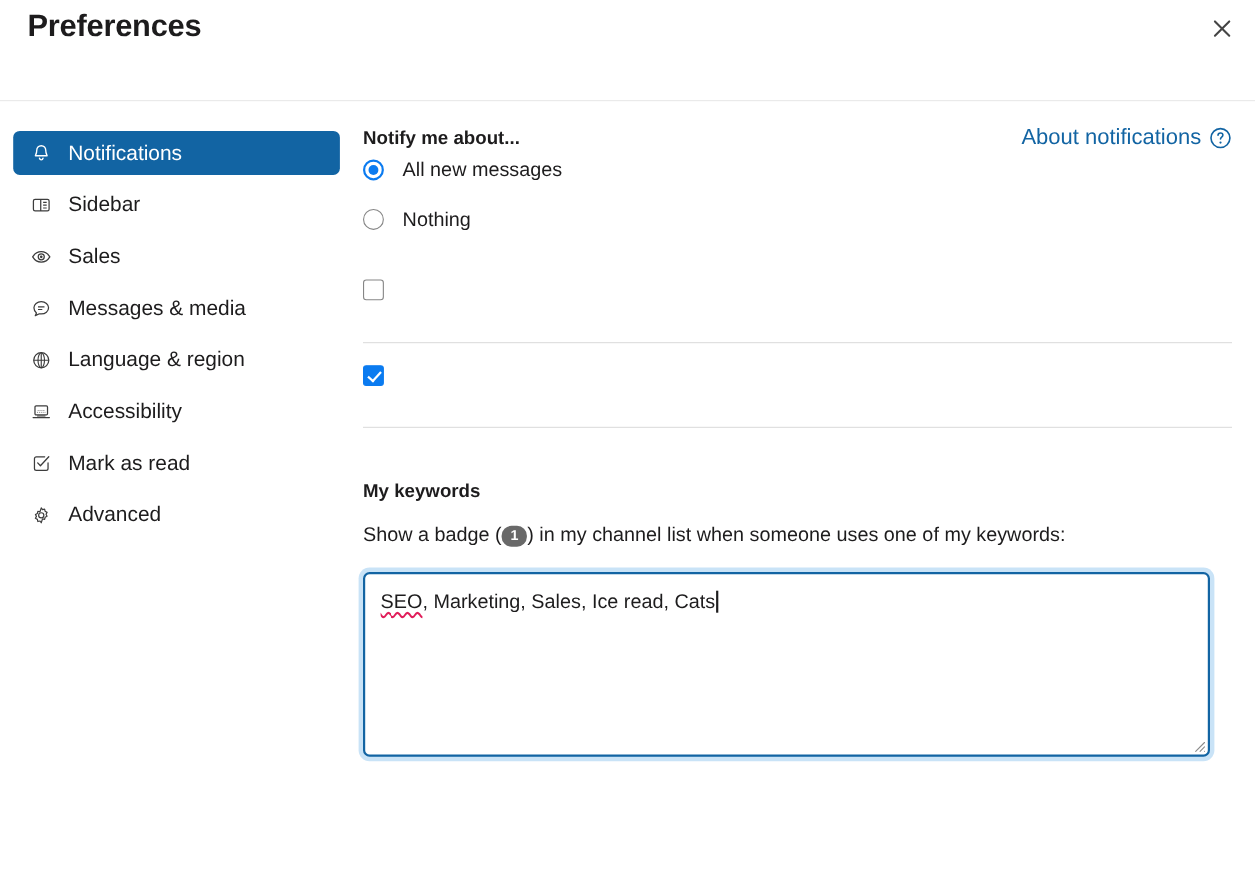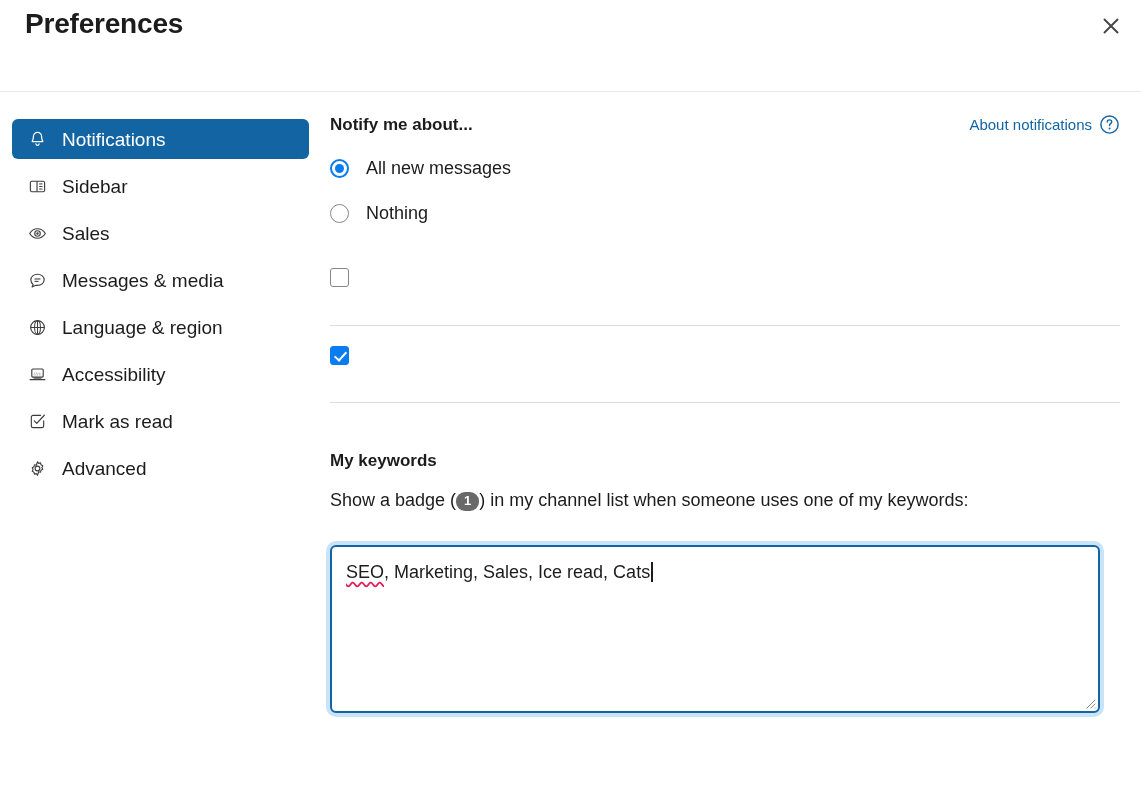--- a/index.html
+++ b/index.html
@@ -81,33 +81,33 @@
   
   .main {
     flex: 1 1 auto;
     padding: 22px 21px 0 8px;
     position: relative;
   }
   .section-head-row {
     display: flex;
     align-items: baseline;
     justify-content: space-between;
-    margin-bottom: 16px;
+    margin-bottom: 0;
   }
   .section-title {
     font-size: 17px;
     font-weight: bold;
     color: #1d1c1d;
   }
   .about-link {
     display: inline-flex;
     align-items: center;
     gap: 7px;
     color: #1264a3;
-    font-size: 15px;
+    font-size: 20px;
     text-decoration: none;
     cursor: pointer;
   }
   .about-link svg { display: block; }
 
   
   .radio-row, .check-row {
     display: flex;
     align-items: center;
     cursor: pointer;
@@ -180,21 +180,21 @@
     font-size: 17px;
     font-weight: bold;
     margin-bottom: 16px;
     margin-top: 20px;
   }
   .keywords-desc {
     font-size: 18px;
     line-height: 1.55;
     color: #1d1c1d;
     max-width: 690px;
-    margin-bottom: 30px;
+    margin-bottom: 19px;
   }
   .badge-pill {
     display: inline-block;
     background: #696969;
     color: #ffffff;
     font-size: 13px;
     font-weight: bold;
     border-radius: 9px;
     padding: 1px 8px 2px 8px;
     vertical-align: 1px;

